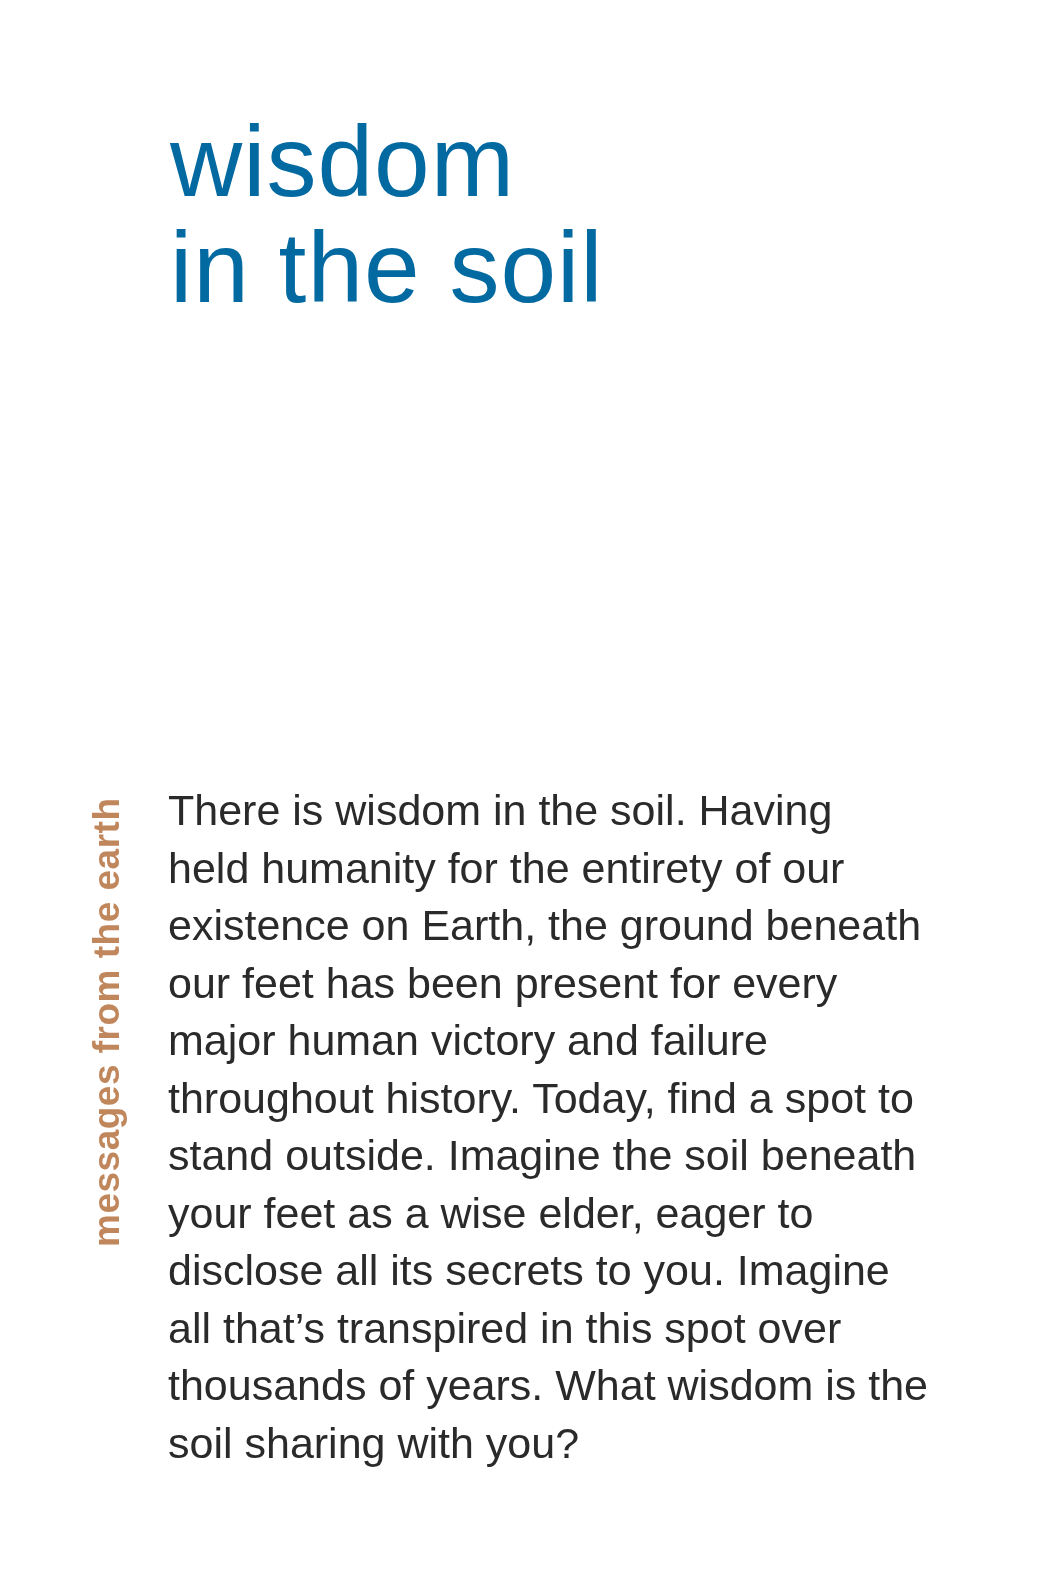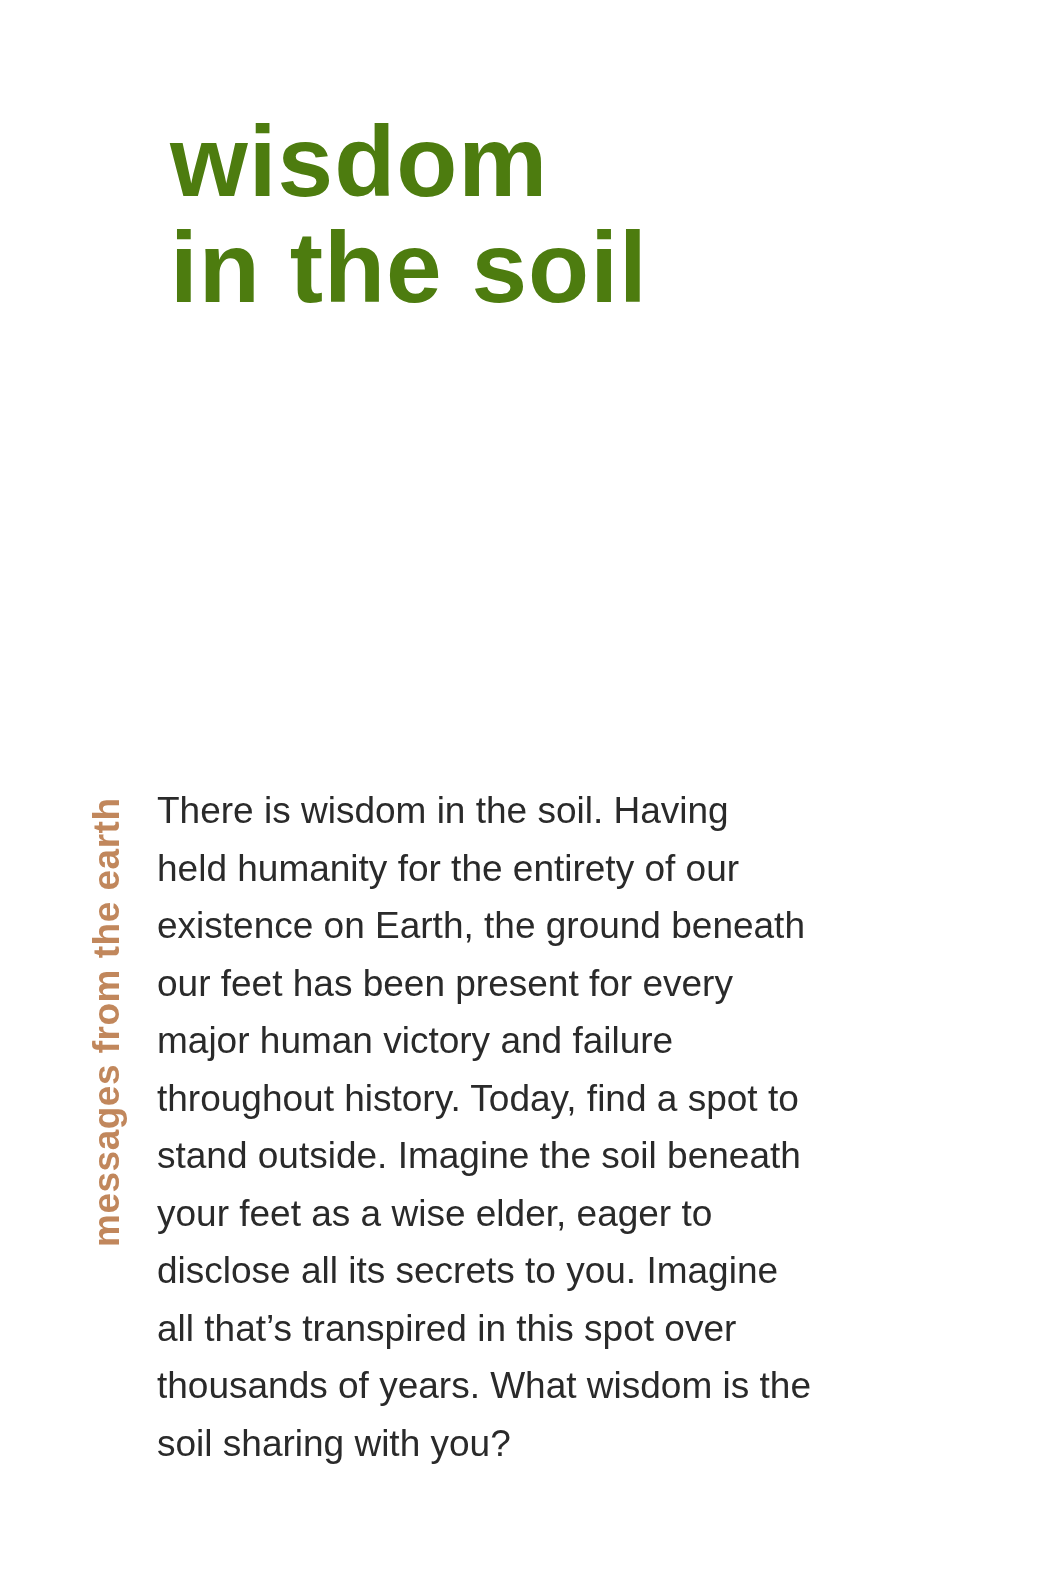--- a/index.html
+++ b/index.html
@@ -15,44 +15,44 @@
     background: #ffffff;
     overflow: hidden;
     font-family: "Liberation Sans", sans-serif;
   }
   .page-title {
     position: absolute;
     left: 170px;
     top: 108px;
     font-size: 100px;
     line-height: 106px;
-    font-weight: 700;
+    font-weight: 400;
     letter-spacing: 1px;
-    color: #4d7c0f;
+    color: #0369a1;
     white-space: pre-line;
   }
   .vertical-label {
     position: absolute;
     left: 86px;
     top: 1247px;
     width: 470px;
     transform: rotate(-90deg);
     transform-origin: 0 0;
     font-size: 37px;
     font-weight: 700;
     letter-spacing: 0.5px;
     color: #C1875C;
     white-space: nowrap;
   }
   .body-text {
     position: absolute;
-    left: 157px;
+    left: 168px;
     top: 782px;
     width: 820px;
-    font-size: 37px;
+    font-size: 43px;
     font-weight: 400;
     line-height: 57.5px;
     color: #2A2A2A;
     white-space: pre-line;
   }
 </style>
 </head>
 <body>
 
 <div class="page">

